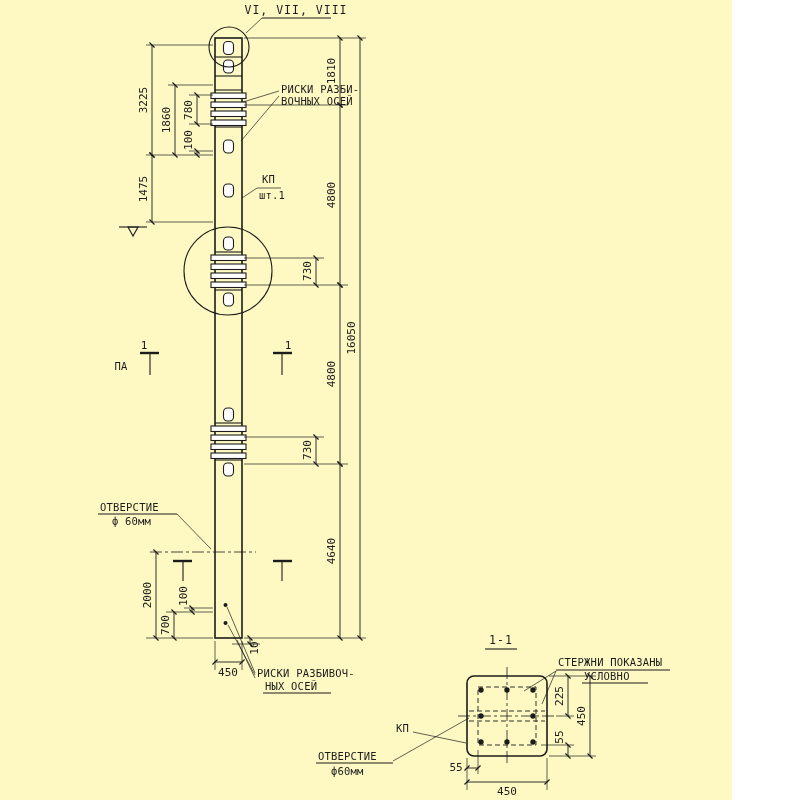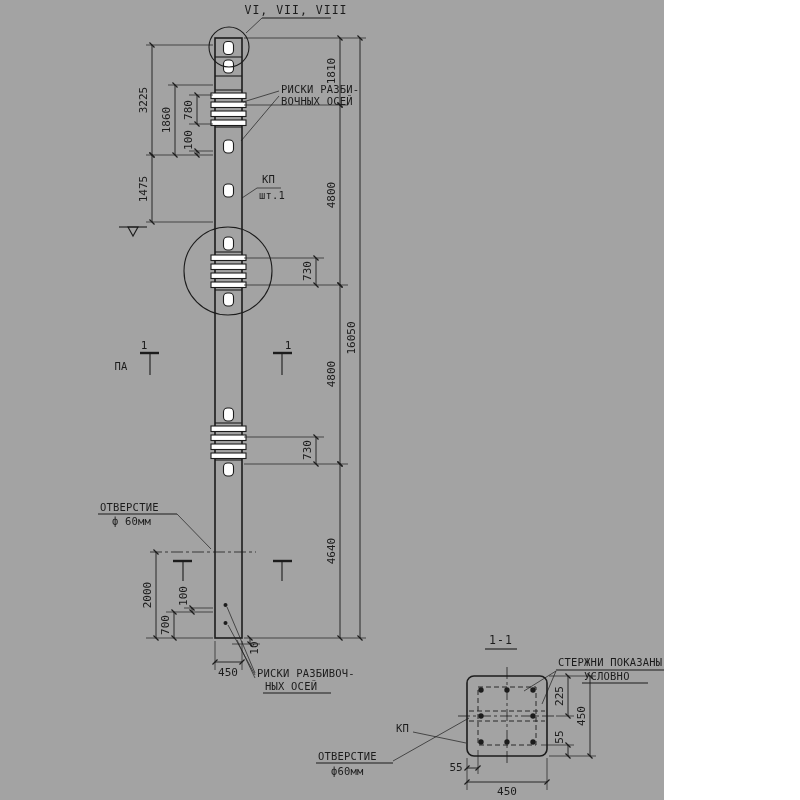--- a/index.html
+++ b/index.html
@@ -1,16 +1,16 @@
 <!DOCTYPE html>
 <html><head>
 <meta charset="utf-8">
 <style>
   html,body{margin:0;padding:0;background:#ffffff;}
-  #canvas{position:relative;width:664px;height:800px;background:#a3a3a3;overflow:hidden;}
+  #canvas{position:relative;width:732px;height:800px;background:#fef9c3;overflow:hidden;}
   svg{position:absolute;left:0;top:0;}
   .s  {stroke:#1c1c1c;stroke-width:1.6;fill:none;}
   .m  {stroke:#1c1c1c;stroke-width:1.1;fill:none;}
   .e  {stroke:#1c1c1c;stroke-width:0.7;fill:none;}
   .dim{stroke:#1c1c1c;stroke-width:0.9;fill:none;}
   .cl {stroke:#1c1c1c;stroke-width:0.8;fill:none;stroke-dasharray:12 3 3 3;}
   .hid{stroke:#1c1c1c;stroke-width:0.9;fill:none;stroke-dasharray:5 3;}
   .rib{fill:#ffffff;stroke:#1c1c1c;stroke-width:1.1;}
   .mk {fill:#ffffff;stroke:#1c1c1c;stroke-width:1.1;}
   .cut{stroke:#1c1c1c;stroke-width:2.4;fill:none;}

